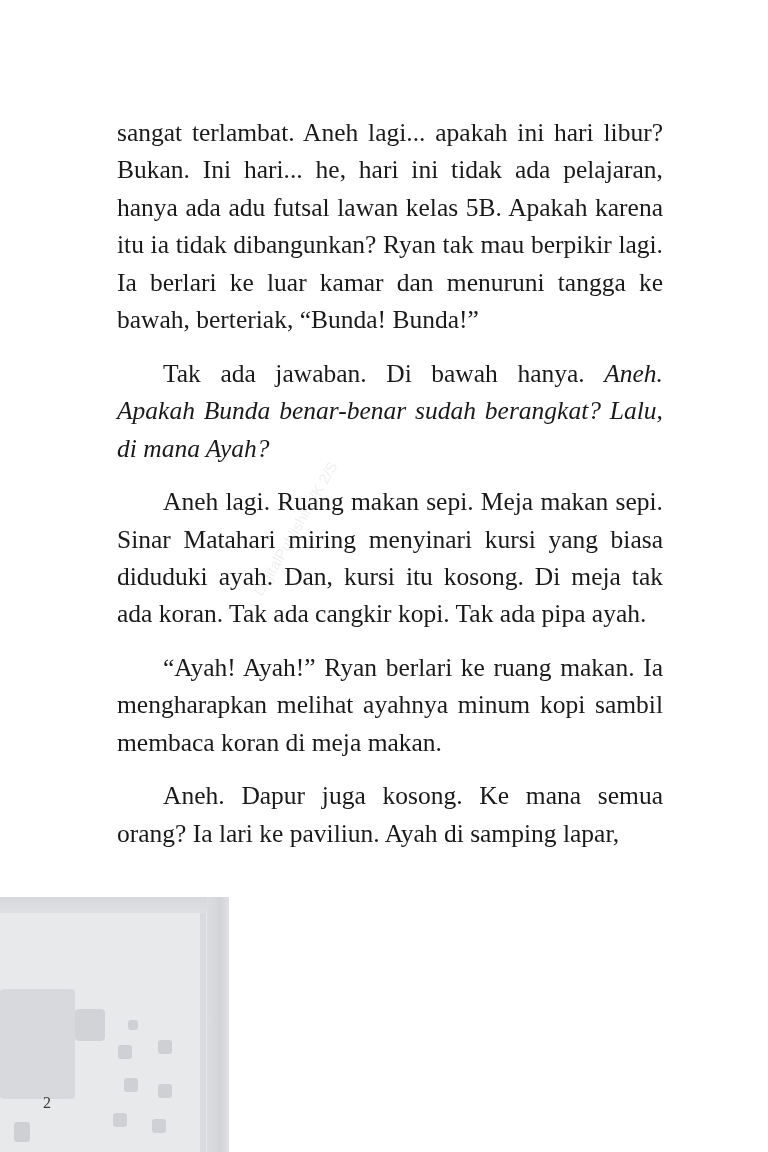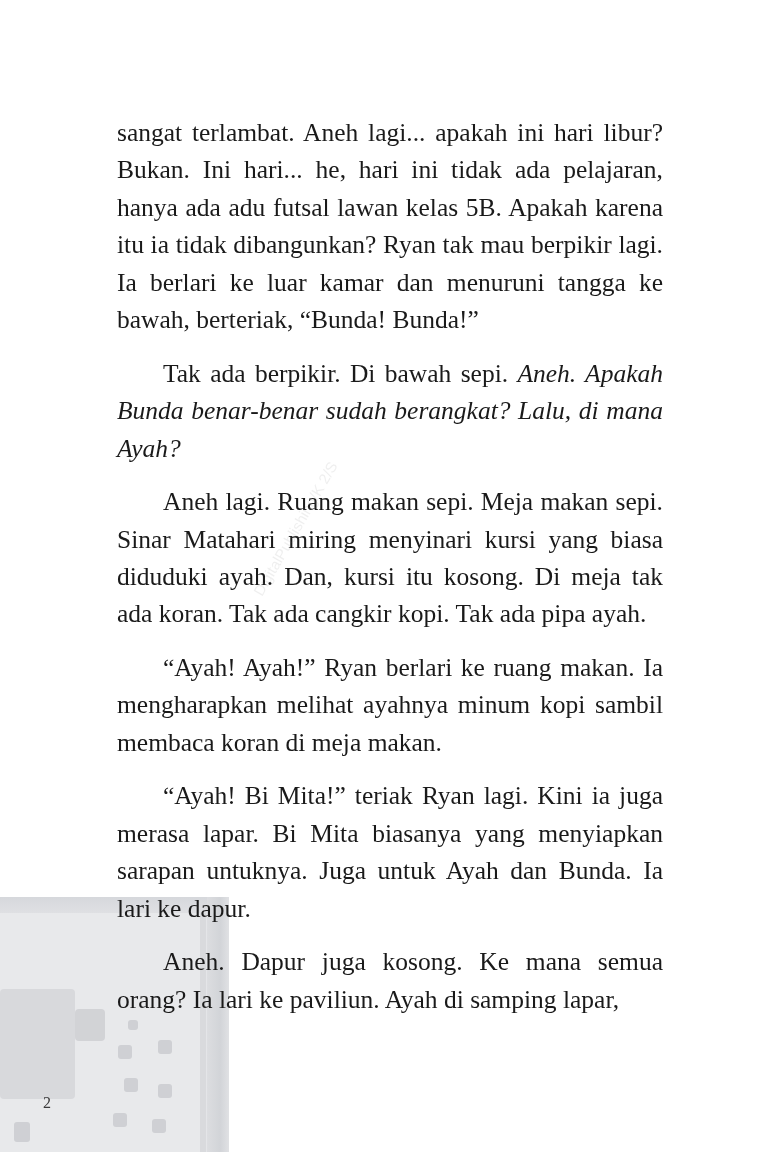--- a/index.html
+++ b/index.html
@@ -119,18 +119,17 @@
   <div class="dot" style="left:14px;top:225px;width:16px;height:20px;"></div>
   <div class="right-strip"></div>
 </div>
 
 <div class="page-number">2</div>
 
 <div class="watermark">DigitalPublishing/K 2/S</div>
 
 <div class="text-block">
   <p>sangat terlambat. Aneh lagi... apakah ini hari libur? Bukan. Ini hari... he, hari ini tidak ada pelajaran, hanya ada adu futsal lawan kelas 5B. Apakah karena itu ia tidak dibangunkan? Ryan tak mau berpikir lagi. Ia berlari ke luar kamar dan menuruni tangga ke bawah, berteriak, “Bunda! Bunda!”</p>
-  <p class="indent"><span>Tak ada berpikir. Di bawah sepi.</span> <em>Aneh. Apakah Bunda benar-benar sudah berangkat? Lalu, di mana Ayah?</em></p>
+  <p class="indent"><span>Tak ada jawaban. Di bawah hanya.</span> <em>Aneh. Apakah Bunda benar-benar sudah berangkat? Lalu, di mana Ayah?</em></p>
   <p class="indent">Aneh lagi. Ruang makan sepi. Meja makan sepi. Sinar Matahari miring menyinari kursi yang biasa diduduki ayah. Dan, kursi itu kosong. Di meja tak ada koran. Tak ada cangkir kopi. Tak ada pipa ayah.</p>
   <p class="indent">“Ayah! Ayah!” Ryan berlari ke ruang makan. Ia mengharapkan melihat ayahnya minum kopi sambil membaca koran di meja makan.</p>
-  <p class="indent">“Ayah! Bi Mita!” teriak Ryan lagi. Kini ia juga merasa lapar. Bi Mita biasanya yang menyiapkan sarapan untuknya. Juga untuk Ayah dan Bunda. Ia lari ke dapur.</p>
   <p class="indent">Aneh. Dapur juga kosong. Ke mana semua orang? Ia lari ke paviliun. Ayah di samping lapar,</p>
 </div>
 
 </body></html>

